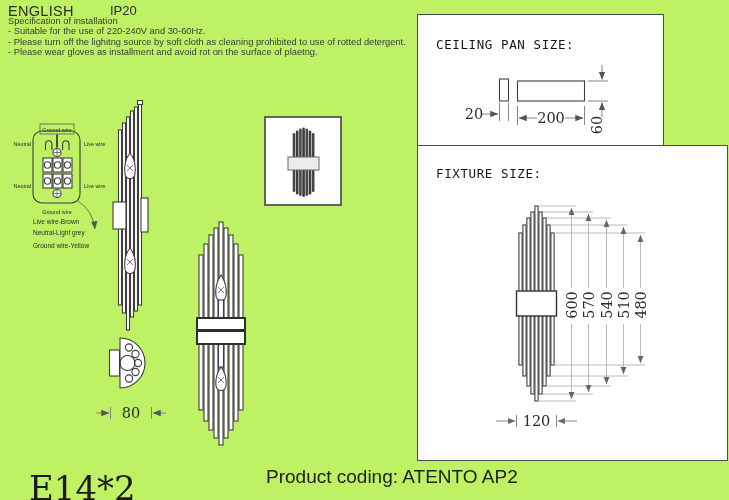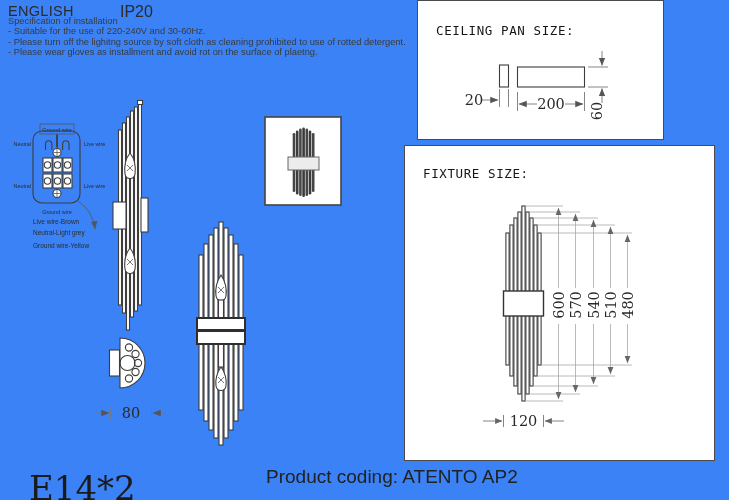--- a/index.html
+++ b/index.html
@@ -1,25 +1,25 @@
 <!DOCTYPE html>
 <html><head>
 <meta charset="utf-8">
 <style>
   html,body { margin:0; padding:0; background:#fff; }
-  .page { position:relative; width:729px; height:500px; background:#3b82f6;
+  .page { position:relative; width:729px; height:500px; background:#bef264;
           font-family:"Liberation Sans", sans-serif; color:#222; overflow:hidden; }
   .abs { position:absolute; }
   .hdr-lang { left:8px; top:3px; font-size:14.5px; color:#2b2b2b; letter-spacing:0.3px; }
-  .hdr-ip   { left:120px; top:3px; font-size:16px; color:#2b2b2b; }
+  .hdr-ip   { left:110px; top:3px; font-size:13px; color:#2b2b2b; }
   .spec { left:8px; top:16px; font-size:9.3px; line-height:10.35px; color:#3a3a3a; }
   .spec div { white-space:nowrap; }
   .panel { position:absolute; border:1.5px solid #4a4a4a; background:#fff; box-sizing:border-box; }
-  .panel-ceiling { left:417px; top:0;   width:247px; height:140px; }
-  .panel-fixture { left:404px; top:145px; width:311px; height:316px;padding-left:9px; }
+  .panel-ceiling { left:417px; top:14px;   width:247px; height:140px; }
+  .panel-fixture { left:417px; top:145px; width:311px; height:316px;padding-left:9px; }
   .panel-title { position:absolute; left:18px; font-family:"DejaVu Sans Mono", monospace;
                  font-size:12.5px; letter-spacing:0.6px; color:#161616; white-space:nowrap; }
   .pt-ceiling { top:22px; }
   .pt-fixture { top:20px; }
   .psvg { position:absolute; left:0; }
   .foot-socket { left:29px; top:468px; font-family:"DejaVu Serif", serif; font-size:34px; color:#1a1a1a; }
   .foot-coding { left:266px; top:466px; font-size:19px; color:#212121; }
   
   svg text.wlbl { font-family:"Liberation Sans", sans-serif; font-size:5.4px; fill:#2b2b2b; }
   svg text.wleg { font-family:"Liberation Sans", sans-serif; font-size:6.5px; fill:#2b2b2b; }

